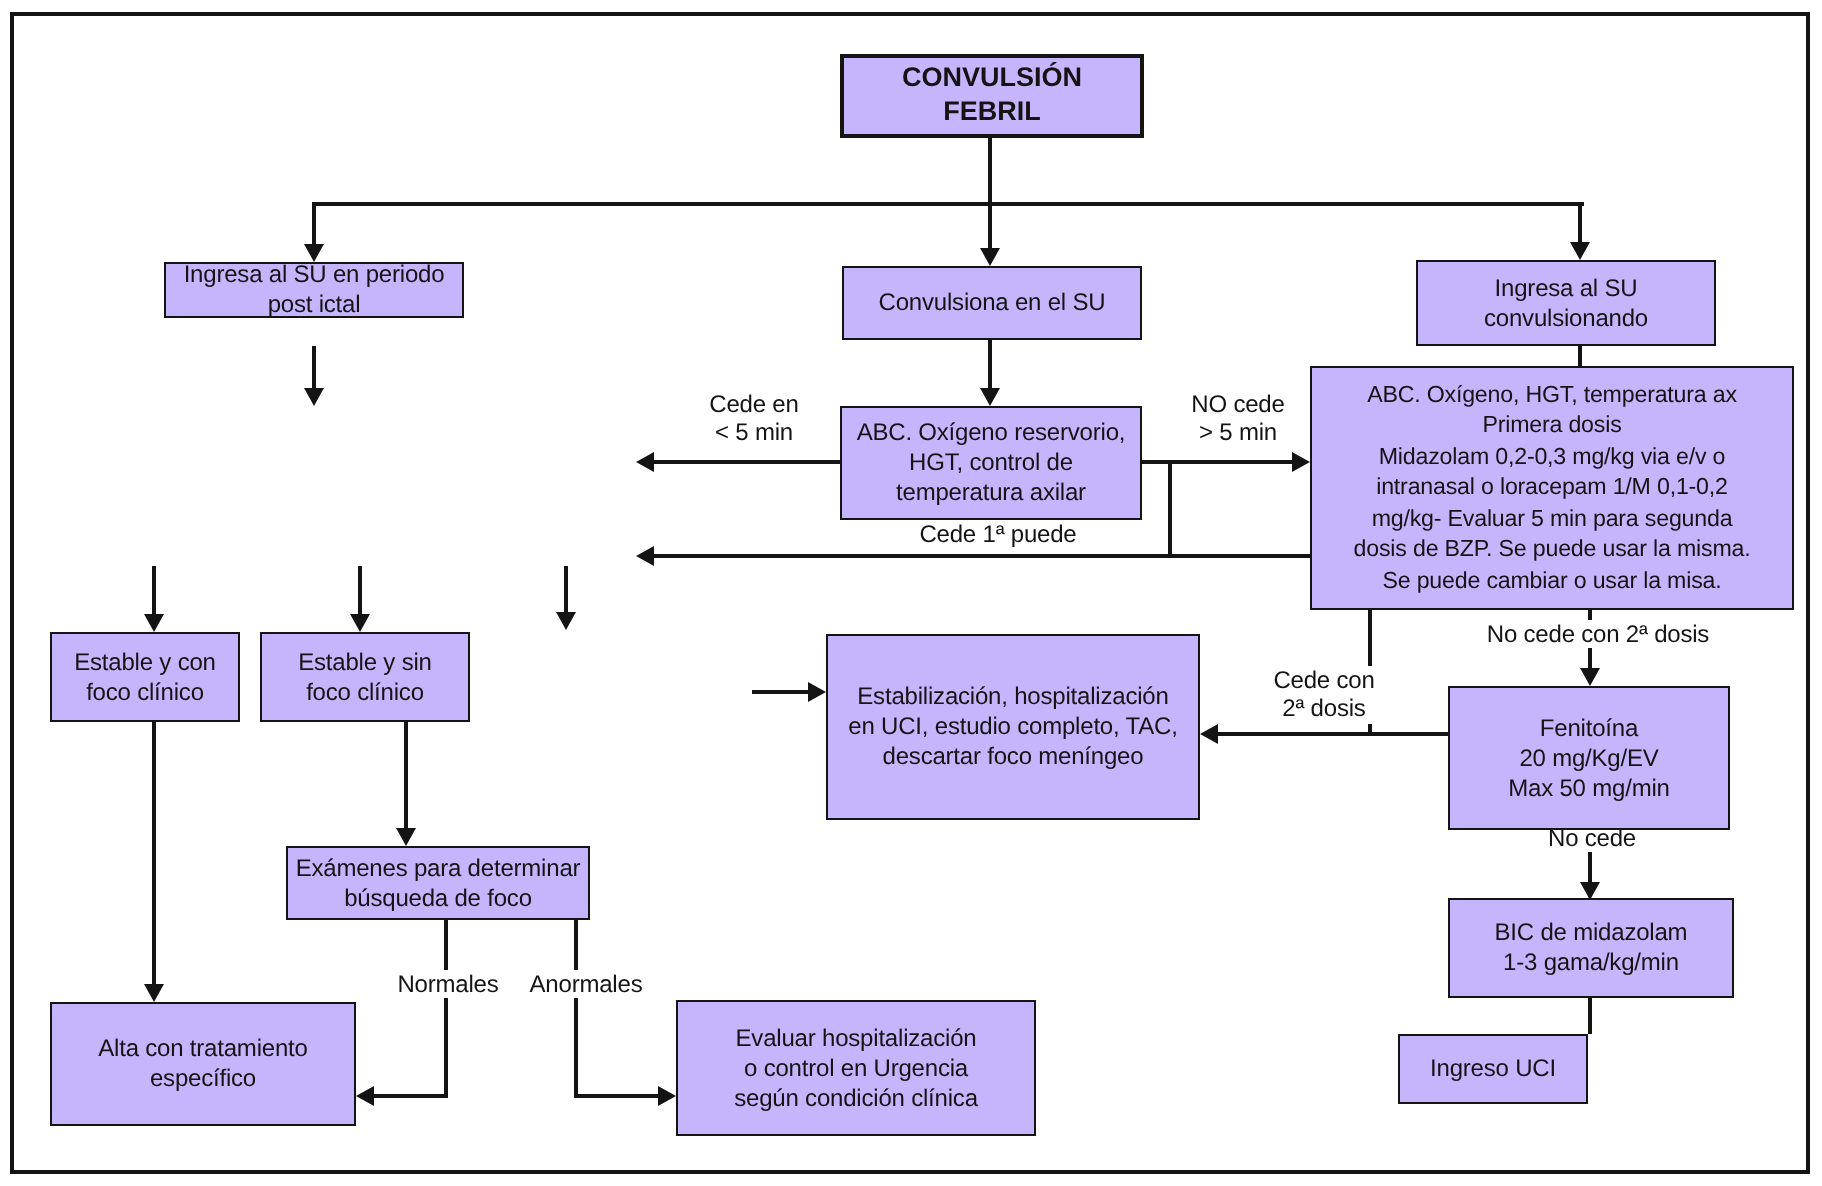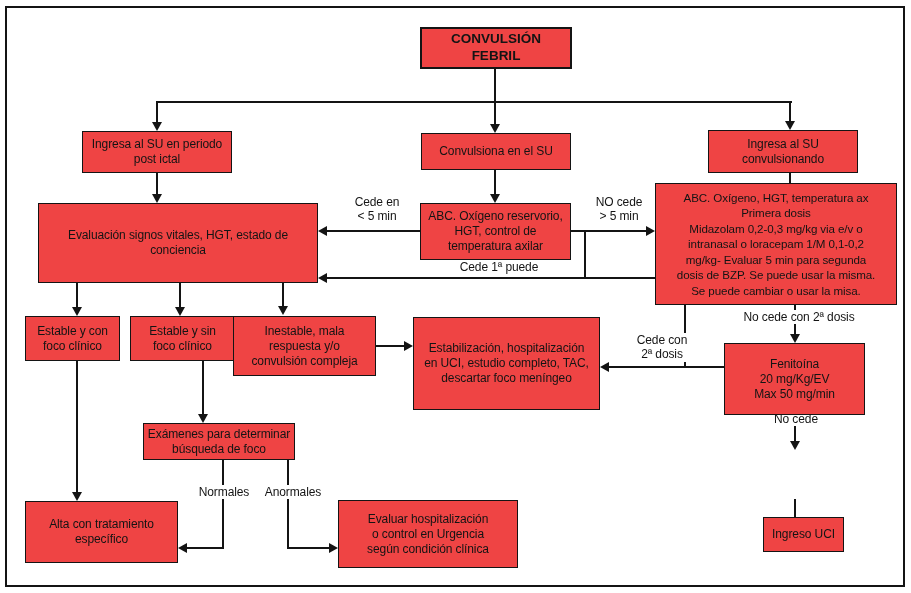--- a/index.html
+++ b/index.html
@@ -1,19 +1,19 @@
 <!DOCTYPE html>
 <html><head>
 <meta charset="utf-8">
 <style>
   html,body{margin:0;padding:0;background:#fff;}
   .canvas{position:relative;width:911px;height:593px;background:#ffffff;overflow:hidden;
           font-family:"Liberation Sans",sans-serif;color:#141414;}
   .frame{position:absolute;left:5px;top:6px;width:896px;height:577px;border:2px solid #141414;}
-  .box{position:absolute;border:1.5px solid #141414;background:#ef4444;display:flex;align-items:center;
+  .box{position:absolute;border:1.5px solid #141414;background:#c4b5fd;display:flex;align-items:center;
        justify-content:center;text-align:center;white-space:pre-line;font-size:12px;line-height:1.25;
        letter-spacing:-0.1px;z-index:3;box-sizing:border-box;padding:2px 3px;}
   .box.title{font-weight:bold;font-size:13.5px;border-width:2px;letter-spacing:0;}
   .lbl{position:absolute;text-align:center;white-space:pre-line;font-size:12px;line-height:1.2;
        background:#fff;z-index:2;padding:0 2px;letter-spacing:-0.1px;}
   .hline,.vline{position:absolute;background:#141414;z-index:1;}
   .hline{height:2px;}
   .vline{width:2px;}
   .arr{position:absolute;width:0;height:0;z-index:1;}
   .arr-down{border-left:5px solid transparent;border-right:5px solid transparent;border-top:9px solid #141414;}
@@ -91,51 +91,48 @@
 &gt; 5 min</div>
   <div class="lbl" style="left:437px;top:260px;width:120px">Cede 1ª puede</div>
   <div class="lbl" style="left:712px;top:310px;width:170px">No cede con 2ª dosis</div>
   <div class="lbl" style="left:620px;top:333px;width:80px">Cede con
 2ª dosis</div>
   <div class="lbl" style="left:756px;top:412px;width:76px">No cede</div>
   <div class="lbl" style="left:184px;top:485px;width:76px">Normales</div>
   <div class="lbl" style="left:253px;top:485px;width:76px">Anormales</div>
 
   <div class="box title" style="left:420px;top:27px;width:152px;height:42px">CONVULSIÓN FEBRIL</div>
-  <div class="box" style="left:82px;top:131px;width:150px;height:42px">Ingresa al SU en periodo
+  <div class="box" style="left:82px;top:131px;width:150px;height:28px">Ingresa al SU en periodo
 post ictal</div>
   <div class="box" style="left:421px;top:133px;width:150px;height:37px">Convulsiona en el SU</div>
   <div class="box" style="left:420px;top:203px;width:151px;height:57px">ABC. Oxígeno reservorio,
 HGT, control de
 temperatura axilar</div>
   <div class="box" style="left:708px;top:130px;width:150px;height:43px">Ingresa al SU
 convulsionando</div>
   <div class="box" style="left:655px;top:183px;width:242px;height:122px;font-size:11.6px;line-height:1.33">ABC. Oxígeno, HGT, temperatura ax
 Primera dosis
 Midazolam 0,2-0,3 mg/kg via e/v o
 intranasal o loracepam 1/M 0,1-0,2
 mg/kg- Evaluar 5 min para segunda
 dosis de BZP. Se puede usar la misma.
 Se puede cambiar o usar la misa.</div>
-  <div class="box" style="left:38px;top:203px;width:280px;height:80px">Evaluación signos vitales, HGT, estado de
-conciencia</div>
   <div class="box" style="left:25px;top:316px;width:95px;height:45px">Estable y con
 foco clínico</div>
   <div class="box" style="left:130px;top:316px;width:105px;height:45px">Estable y sin
 foco clínico</div>
-  <div class="box" style="left:233px;top:316px;width:143px;height:60px">Inestable, mala
-respuesta y/o
-convulsión compleja</div>
   <div class="box" style="left:413px;top:317px;width:187px;height:93px">Estabilización, hospitalización
 en UCI, estudio completo, TAC,
 descartar foco meníngeo</div>
   <div class="box" style="left:724px;top:343px;width:141px;height:72px">Fenitoína
 20 mg/Kg/EV
 Max 50 mg/min</div>
-  <div class="box" style="left:763px;top:517px;width:81px;height:35px">Ingreso UCI</div>
+  <div class="box" style="left:724px;top:449px;width:143px;height:50px">BIC de midazolam
+1-3 gama/kg/min</div>
+  <div class="box" style="left:699px;top:517px;width:95px;height:35px">Ingreso UCI</div>
   <div class="box" style="left:143px;top:423px;width:152px;height:37px">Exámenes para determinar
 búsqueda de foco</div>
   <div class="box" style="left:25px;top:501px;width:153px;height:62px">Alta con tratamiento
 específico</div>
   <div class="box" style="left:338px;top:500px;width:180px;height:68px">Evaluar hospitalización
 o control en Urgencia
 según condición clínica</div>
 </div>
 
 </body></html>

